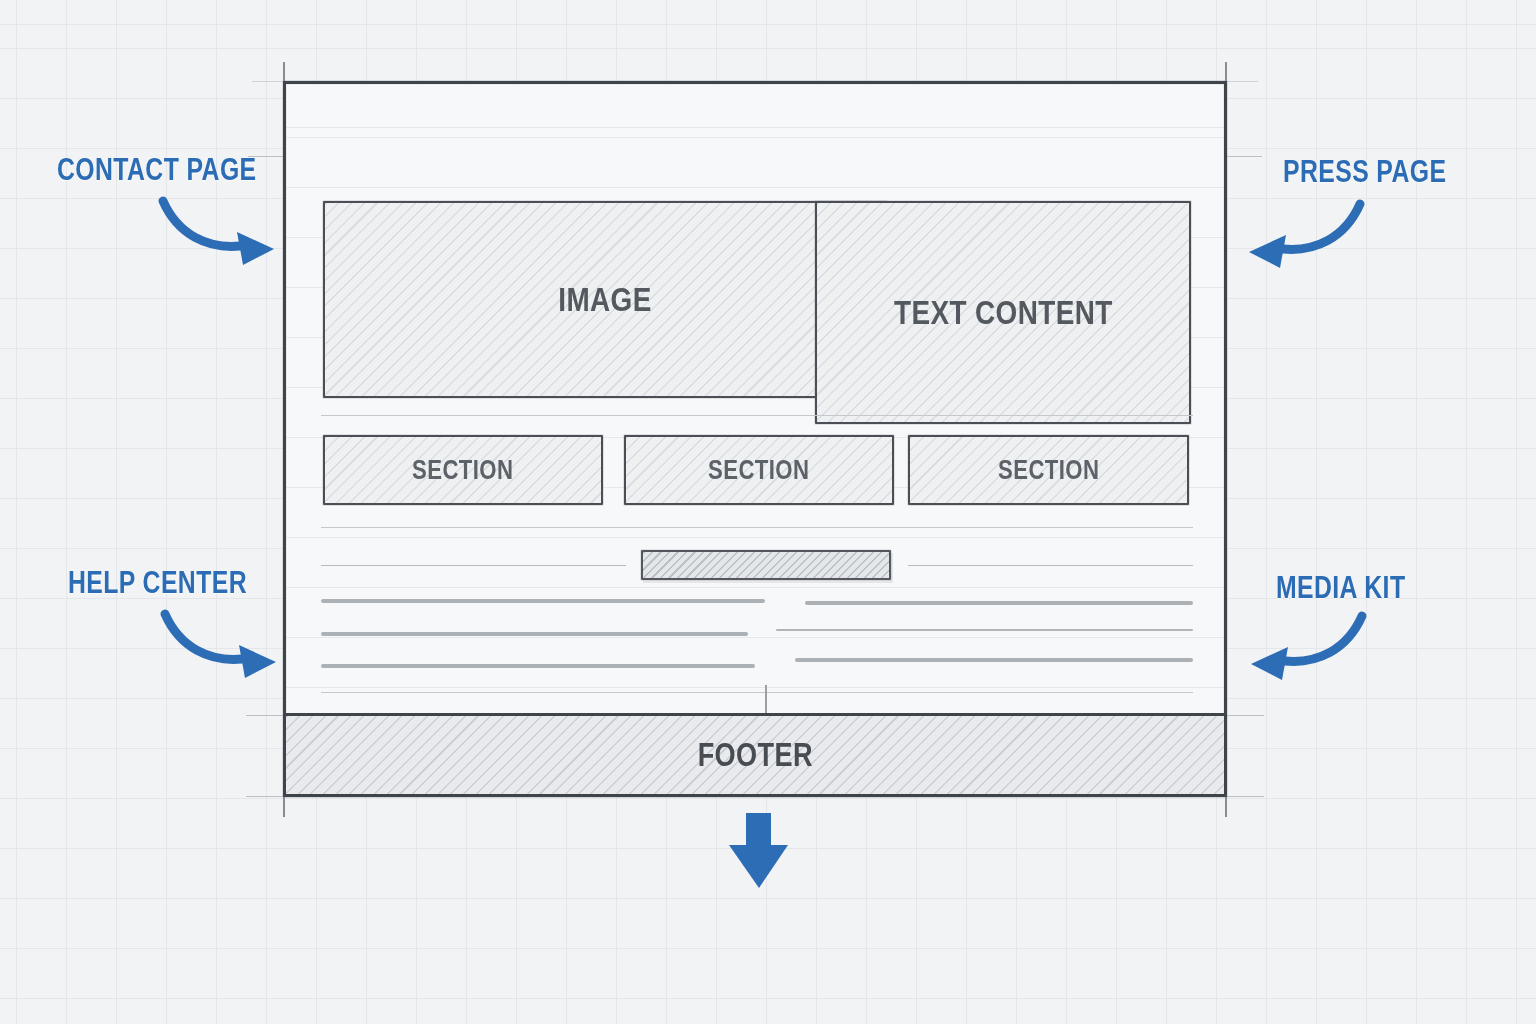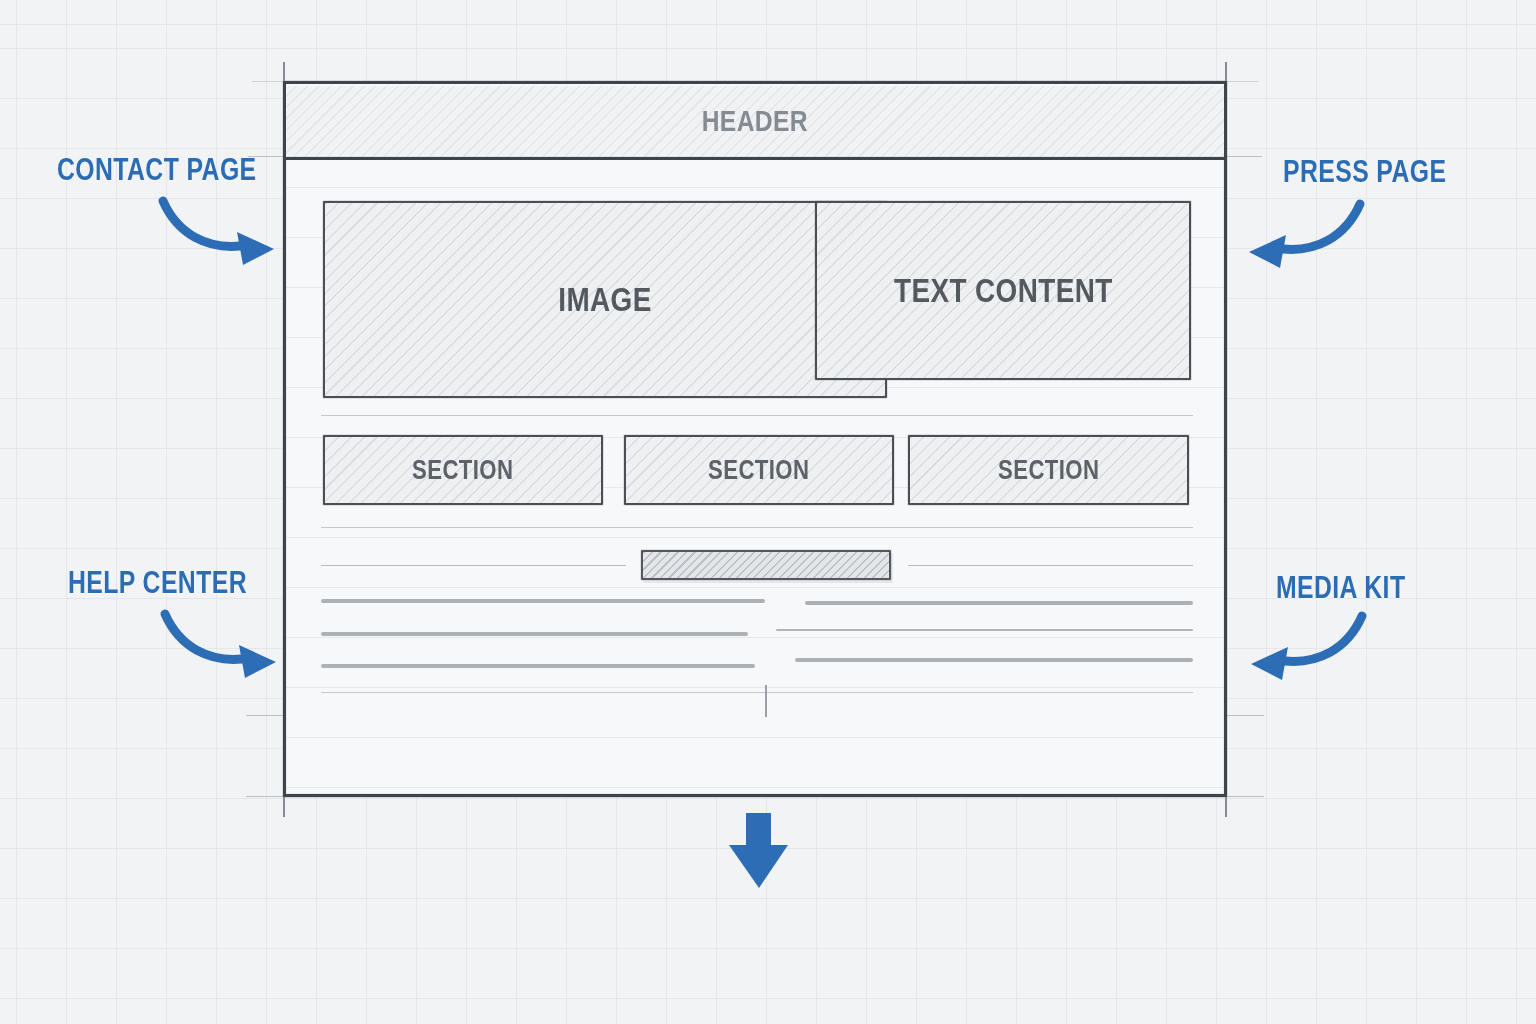--- a/index.html
+++ b/index.html
@@ -78,28 +78,25 @@
 
 <div class="guide-h" style="left:252px;top:81px;width:1006px;opacity:.65"></div>
 <div class="guide-h" style="left:248px;top:156px;width:1014px;"></div>
 <div class="guide-h" style="left:246px;top:715px;width:1018px;"></div>
 <div class="guide-h" style="left:246px;top:796px;width:1018px;"></div>
 <div class="guide-v" style="left:283px;top:62px;height:755px;"></div>
 <div class="guide-v" style="left:1225px;top:62px;height:755px;"></div>
 
 <div class="frame">
 
-  <div class="band header-band">
-    <span class="sketch-label hdr-label">HEADER</span>
-  </div>
 
   <div class="wirebox" style="left:37px;top:117px;width:564px;height:197px;">
     <span class="sketch-label big-label">IMAGE</span>
   </div>
-  <div class="wirebox" style="left:529px;top:117px;width:376px;height:179px;">
+  <div class="wirebox" style="left:529px;top:117px;width:376px;height:223px;">
     <span class="sketch-label big-label">TEXT CONTENT</span>
   </div>
 
   <div class="thin-line" style="left:35px;top:331px;width:872px;"></div>
 
   <div class="wirebox" style="left:37px;top:351px;width:280px;height:70px;">
     <span class="sketch-label sec-label">SECTION</span>
   </div>
   <div class="wirebox" style="left:338px;top:351px;width:270px;height:70px;">
     <span class="sketch-label sec-label">SECTION</span>
@@ -119,20 +116,23 @@
 
   <div class="text-bar" style="left:35px;top:548px;width:427px;"></div>
   <div class="text-bar light" style="left:490px;top:545px;width:417px;"></div>
 
   <div class="text-bar" style="left:35px;top:580px;width:434px;"></div>
   <div class="text-bar" style="left:509px;top:574px;width:398px;"></div>
 
   <div class="thin-line" style="left:35px;top:608px;width:872px;"></div>
   <div class="center-tick" style="left:479px;top:601px;height:32px;"></div>
 
+  <div class="band footer-band">
+    <span class="sketch-label ftr-label">FOOTER</span>
+  </div>
 </div>
 
 <div class="anno" style="left:57px;top:152px;color:#2b6cb5;">CONTACT PAGE</div>
 <div class="anno" style="left:1283px;top:154px;color:#2b6cb5;">PRESS PAGE</div>
 <div class="anno" style="left:68px;top:565px;color:#2b6cb5;">HELP CENTER</div>
 <div class="anno" style="left:1276px;top:570px;color:#2b6cb5;">MEDIA KIT</div>
 
 <svg class="anno-arrow" style="left:150px;top:195px;" width="135" height="75" viewBox="0 0 135 75">
   <path d="M13,6 C28,40 58,54 90,51" fill="none" stroke="#2d6db6" stroke-width="9" stroke-linecap="round"></path>
   <polygon points="124,54 87,37 93,70" fill="#2d6db6"></polygon>

